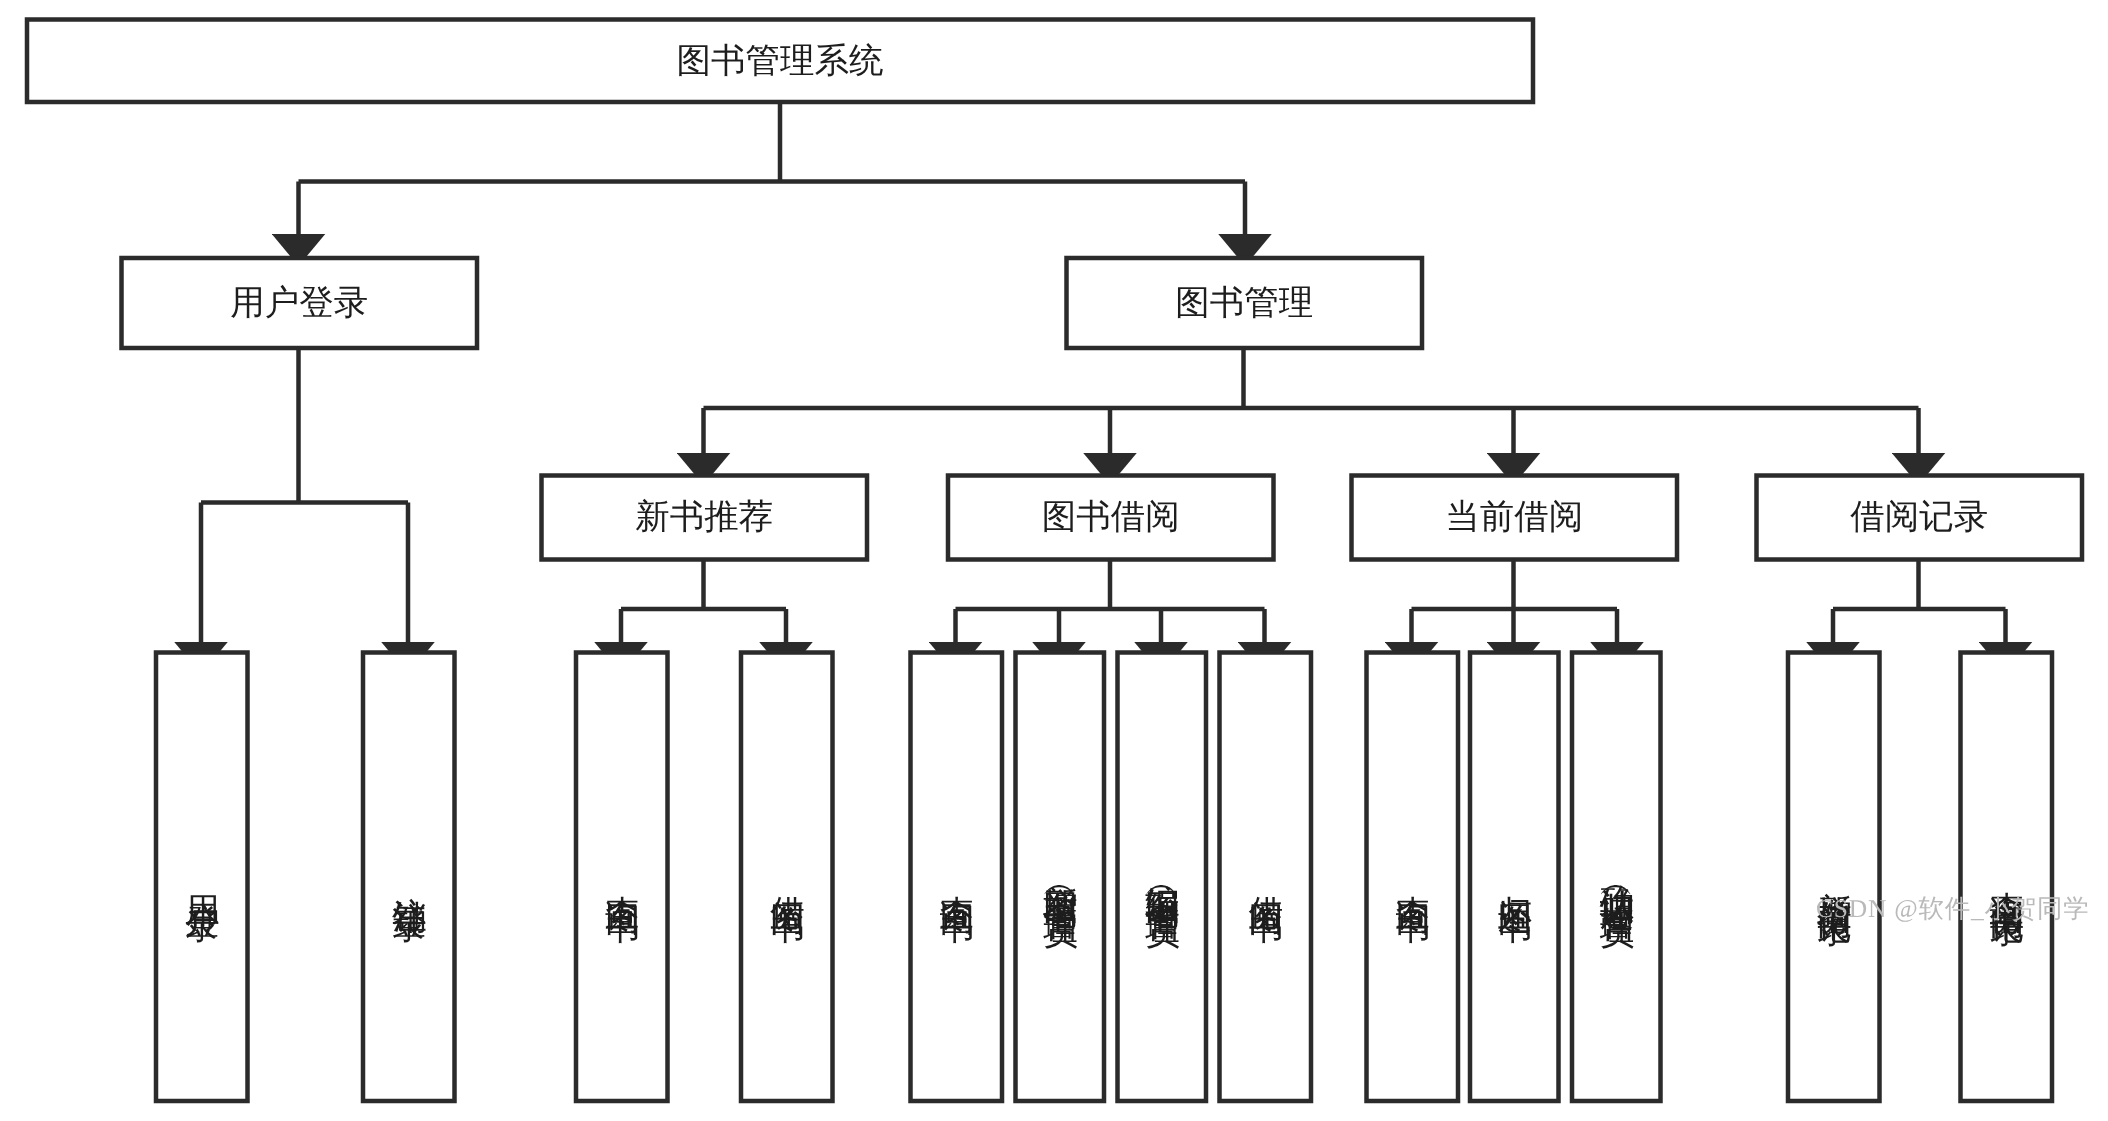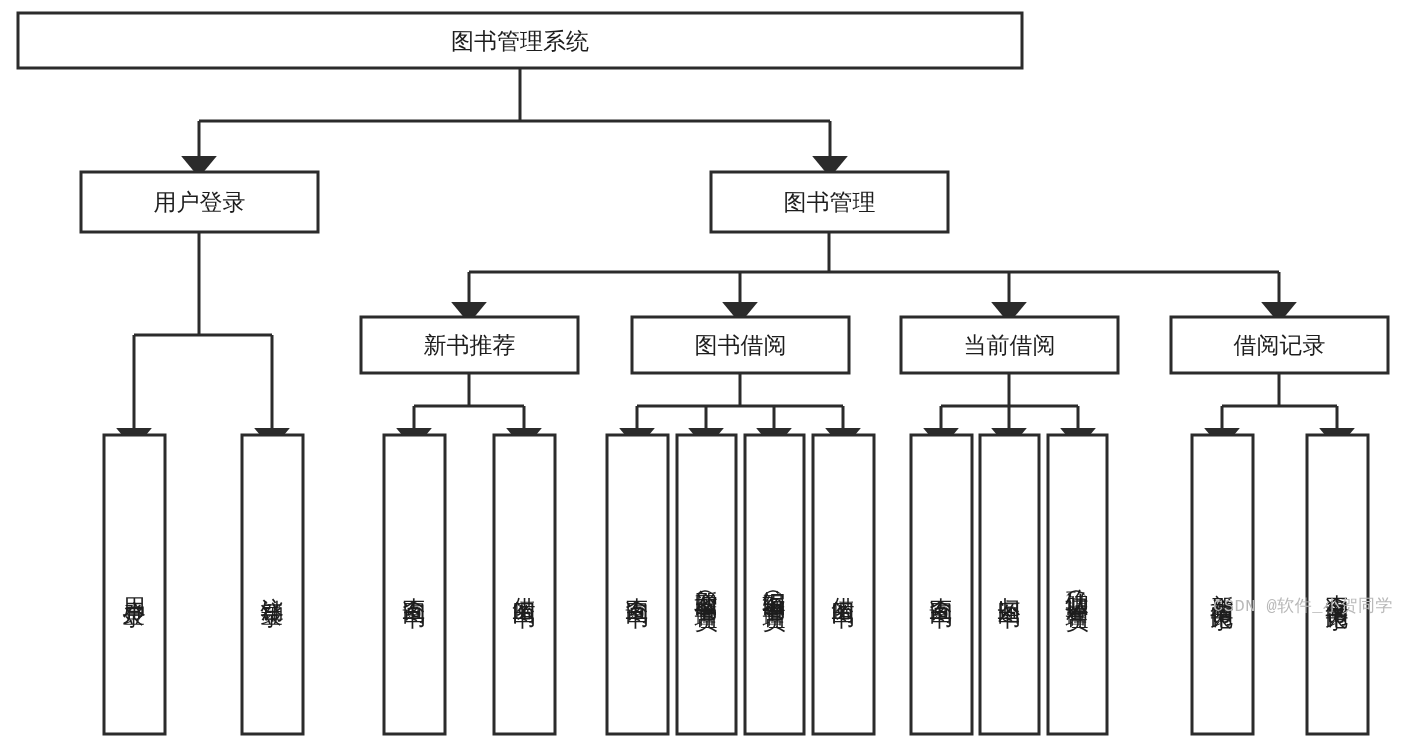--- a/index.html
+++ b/index.html
@@ -61,21 +61,21 @@
     align-items: center;
     justify-content: center;
     text-align: center;
     white-space: nowrap;
     pointer-events: none;
   }
   .watermark {
     position: absolute;
     right: 12px;
     bottom: 6px;
-    font-family: Liberation Mono, monospace;
+    font-family: Liberation Serif, serif;
     font-size: 17px;
     color: #b9b9b9;
     letter-spacing: 0.5px;
     white-space: nowrap;
   }
 </style>
 </head>
 <body>
 
 <div id="diagram-root">

